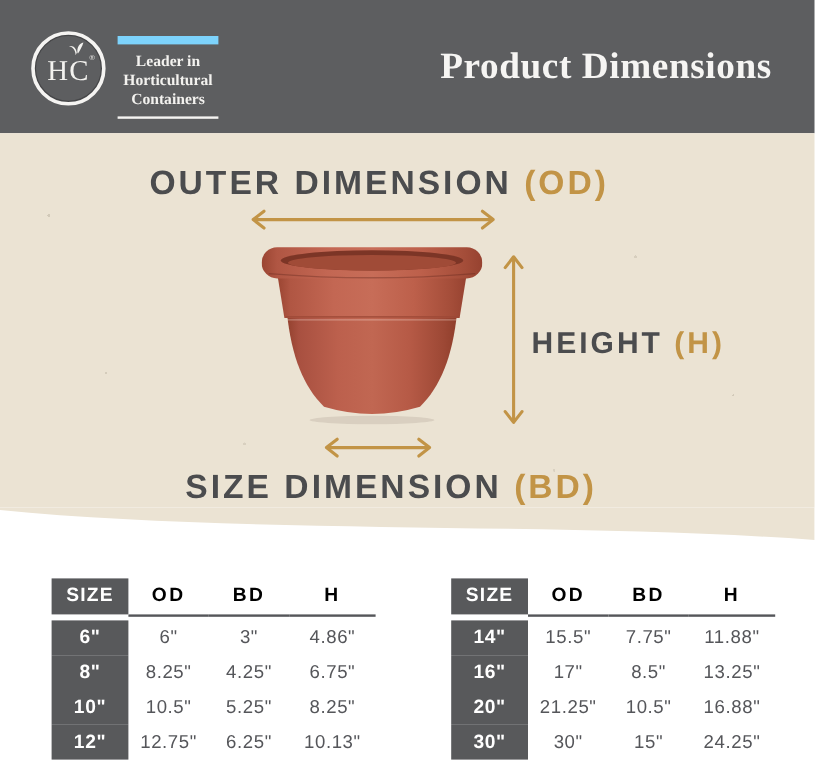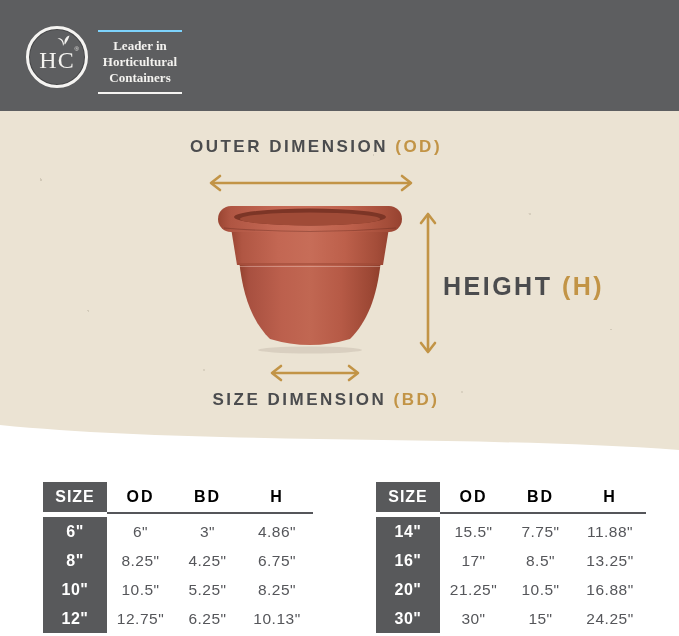--- a/index.html
+++ b/index.html
@@ -19,21 +19,21 @@
     display:flex;align-items:center;justify-content:center;
   }
   .monogram{
     font-family:"Liberation Serif",serif;font-size:24px;color:#f3f2ef;
     letter-spacing:1px;line-height:1;margin-top:6px;
   }
   .reg{position:absolute;right:6px;top:17px;font-size:6px;color:#e8e7e4;}
   .leaf{position:absolute;left:28px;top:6px;}
   .tagline{
     position:absolute;left:98px;top:30px;width:80px;
-    border-top:2px solid #7dd3fc;border-bottom:2px solid #f5f4f2;
+    border-top:7px solid #7dd3fc;border-bottom:2px solid #f5f4f2;
     padding:6px 2px;text-align:center;
     font-family:"Liberation Serif",serif;font-size:13px;font-weight:600;
     line-height:1.22;color:#f3f2ef;
   }
   .title{
     position:absolute;left:505px;top:37px;transform:translateX(-50%);
     margin:0;font-family:"Liberation Serif",serif;font-weight:700;
     font-size:31px;color:#f6f5f3;white-space:nowrap;letter-spacing:.5px;
   }
   
@@ -45,21 +45,21 @@
       radial-gradient(circle 1.5px at 13% 64%, rgba(110,100,80,.18) 0 60%, transparent 61%),
       radial-gradient(circle 2px at 30% 83%, rgba(110,100,80,.15) 0 60%, transparent 61%),
       radial-gradient(circle 1.5px at 55% 14%, rgba(110,100,80,.18) 0 60%, transparent 61%),
       radial-gradient(circle 2px at 78% 33%, rgba(110,100,80,.16) 0 60%, transparent 61%),
       radial-gradient(circle 1.5px at 90% 70%, rgba(110,100,80,.20) 0 60%, transparent 61%),
       radial-gradient(circle 2px at 68% 90%, rgba(110,100,80,.14) 0 60%, transparent 61%),
       radial-gradient(circle 1.5px at 42% 48%, rgba(110,100,80,.12) 0 60%, transparent 61%);
   }
   .hero-curve{position:absolute;left:0;top:423px;width:679px;height:30px;display:block;}
   .dim-label{
-    position:absolute;font-weight:700;font-size:17px;letter-spacing:2.5px;
+    position:absolute;font-weight:700;font-size:28px;letter-spacing:2.5px;
     color:#4b4c4e;text-align:center;white-space:nowrap;
   }
   .dim-label .abbr{color:#c29446;}
   .od-label{left:96px;top:137px;width:440px;}
   .height-label{left:443px;top:272px;font-size:25px;text-align:left;}
   .bd-label{left:106px;top:390px;width:440px;}
   .arrow{position:absolute;display:block;}
   .od-arrow{left:204px;top:174px;}
   .h-arrow{left:417px;top:207px;}
   .bd-arrow{left:266px;top:364px;}
@@ -94,20 +94,21 @@
   <div class="header">
     <div class="logo-circle">
       <svg class="leaf" width="14" height="12" viewBox="0 0 14 12">
         <path d="M6 11 C6 6 3 4 0.5 3.5 C4 2.5 6.5 5 7 9 Z" fill="#f3f2ef"></path>
         <path d="M7.5 9 C7 4.5 9 1.5 12.5 0.5 C11.5 4 10 6.5 8 9.5 Z" fill="#f3f2ef"></path>
       </svg>
       <span class="monogram">HC</span>
       <span class="reg">®</span>
     </div>
     <div class="tagline">Leader in Horticultural Containers</div>
+    <h1 class="title">Product Dimensions</h1>
   </div>
 
   <div class="hero-bg"></div>
   <svg class="hero-curve" width="679" height="30" viewBox="0 0 679 30" preserveAspectRatio="none">
     <path d="M0,0 H679 V27 C480,12 200,22 0,2 Z" fill="#ebe3d3"></path>
   </svg>
 
   <div class="dim-label od-label">
     <span>OUTER DIMENSION</span>
     <span> </span>

